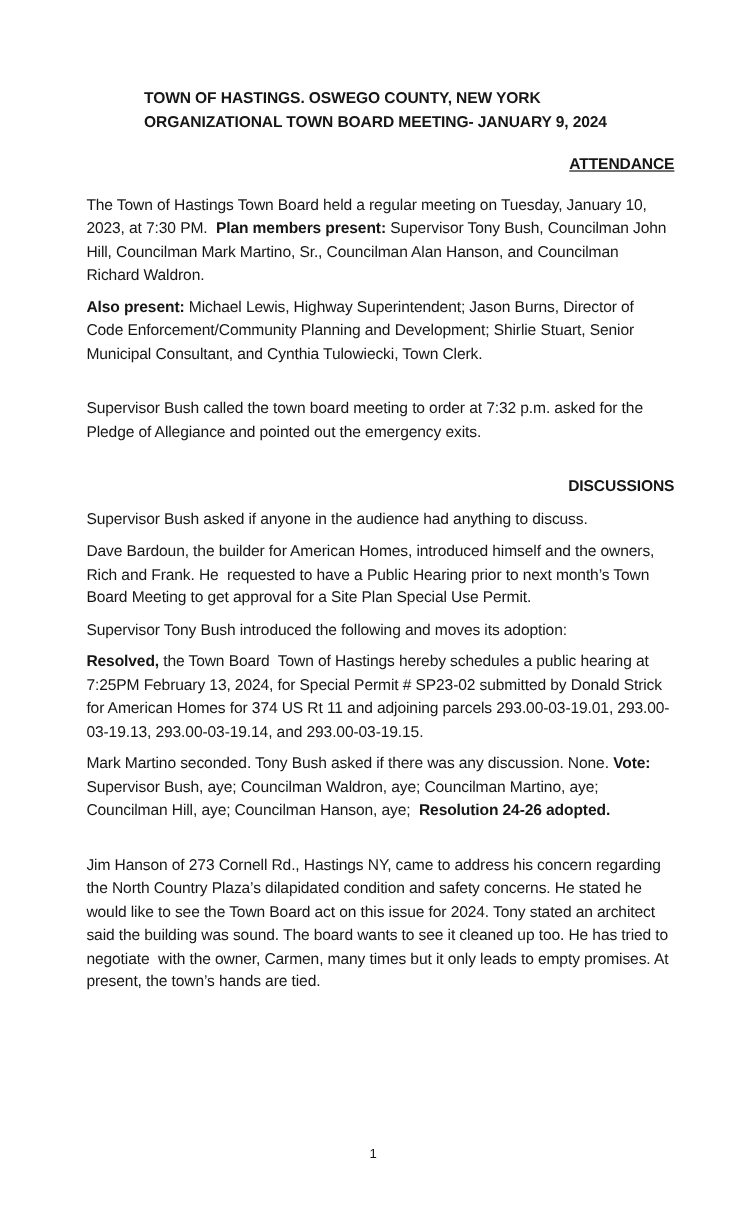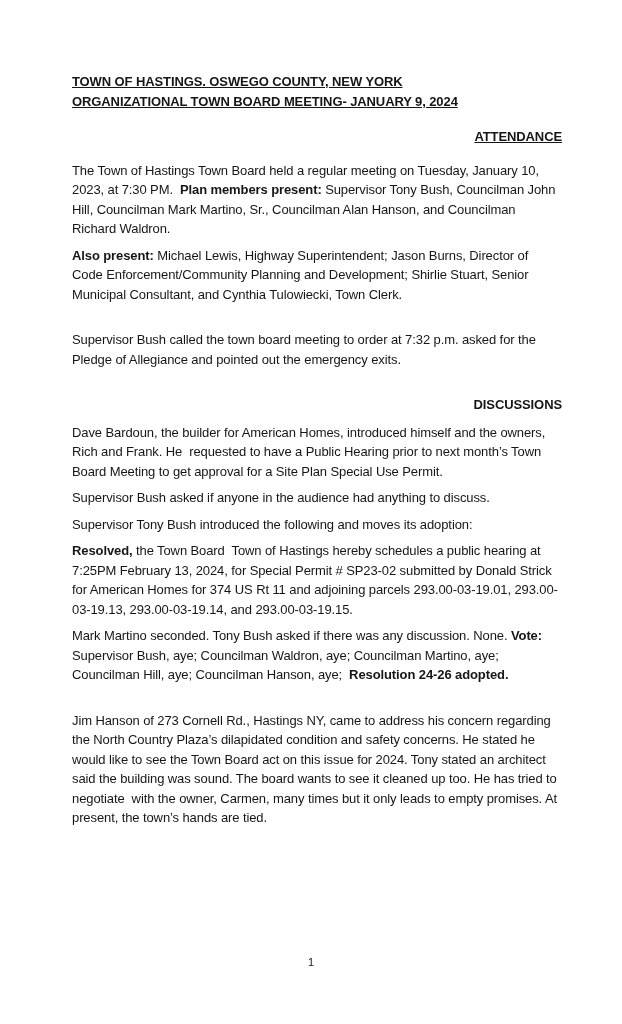--- a/index.html
+++ b/index.html
@@ -19,22 +19,22 @@
     letter-spacing: -0.1px;
     line-height: 19.5px;
     color: #161616;
     overflow: hidden;
   }
   .doc-title-block {
     margin: 0 0 16px 0;
   }
   .doc-title {
     font-weight: bold;
-    text-decoration: underline;
     white-space: pre-wrap;
+    margin-left: 48px;
   }
   h2 {
     font-size: 13px;
     font-weight: bold;
     margin: 0 0 8px 0;
     line-height: 19.5px;
     letter-spacing: -0.1px;
     text-align: right;
   }
   h2.underlined {
@@ -82,22 +82,22 @@
     <p><span>The Town of Hastings Town Board held a regular meeting on Tuesday, January 10, 2023, at 7:30 PM.  </span><strong>Plan members present:</strong><span> Supervisor Tony Bush, Councilman John Hill, Councilman Mark Martino, Sr., Councilman Alan Hanson, and Councilman Richard Waldron.</span></p>
     <p><strong>Also present:</strong><span> Michael Lewis, Highway Superintendent; Jason Burns, Director of Code Enforcement/Community Planning and Development; Shirlie Stuart, Senior Municipal Consultant, and Cynthia Tulowiecki, Town Clerk.</span></p>
   </section>
 
   <section class="section-gap">
     <p>Supervisor Bush called the town board meeting to order at 7:32 p.m. asked for the Pledge of Allegiance and pointed out the emergency exits.</p>
   </section>
 
   <section class="section-gap">
     <h2>DISCUSSIONS</h2>
+    <p>Supervisor Bush asked if anyone in the audience had anything to discuss.</p>
     <p>Dave Bardoun, the builder for American Homes, introduced himself and the owners, Rich and Frank. He  requested to have a Public Hearing prior to next month’s Town Board Meeting to get approval for a Site Plan Special Use Permit.</p>
-    <p>Supervisor Bush asked if anyone in the audience had anything to discuss.</p>
     <p class="bold-para">Supervisor Tony Bush introduced the following and moves its adoption:</p>
     <p><strong>Resolved,</strong><span> the Town Board  Town of Hastings hereby schedules a public hearing at 7:25PM February 13, 2024, for Special Permit # SP23-02 submitted by Donald Strick for American Homes for 374 US Rt 11 and adjoining parcels 293.00-03-19.01, 293.00-03-19.13, 293.00-03-19.14, and 293.00-03-19.15.</span></p>
     <p><span>Mark Martino seconded. Tony Bush asked if there was any discussion. None. </span><strong>Vote:</strong><span> Supervisor Bush, aye; Councilman Waldron, aye; Councilman Martino, aye; Councilman Hill, aye; Councilman Hanson, aye;  </span><strong>Resolution 24-26 adopted.</strong></p>
     <p class="section-gap">Jim Hanson of 273 Cornell Rd., Hastings NY, came to address his concern regarding the North Country Plaza’s dilapidated condition and safety concerns. He stated he would like to see the Town Board act on this issue for 2024. Tony stated an architect said the building was sound. The board wants to see it cleaned up too. He has tried to negotiate  with the owner, Carmen, many times but it only leads to empty promises. At present, the town’s hands are tied.</p>
   </section>
 
   <div class="page-number">1</div>
 
 </div>
 

